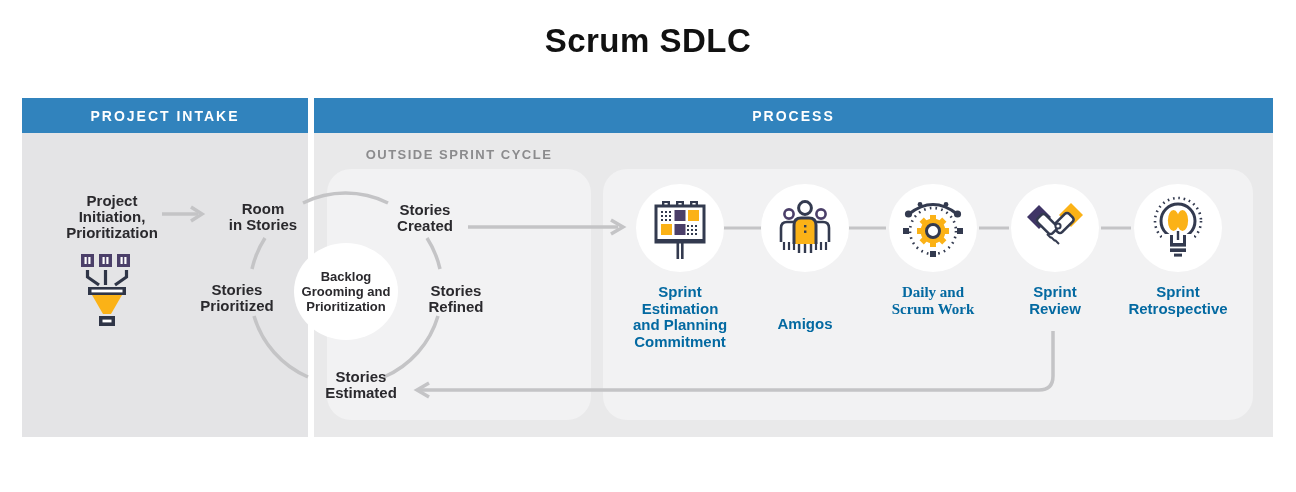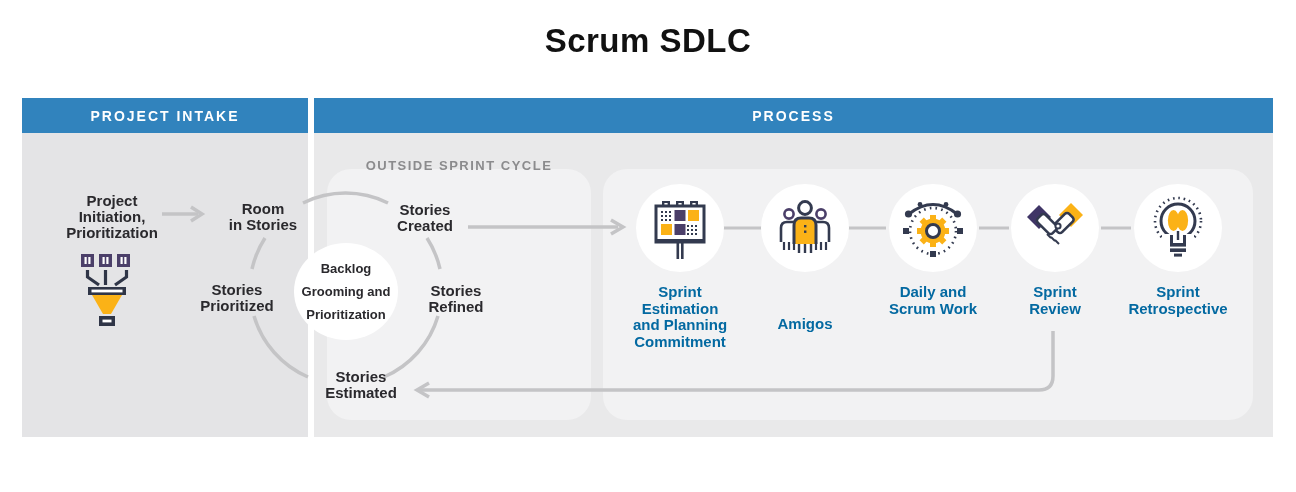--- a/index.html
+++ b/index.html
@@ -16,21 +16,21 @@
   .subpanel{position:absolute;top:169px;height:251px;background:#f2f2f3;border-radius:24px;}
   .subpanel-outside{left:327px;width:264px;}
   .subpanel-sprint{left:603px;width:650px;}
   .section-header{position:absolute;top:147px;text-align:center;font-weight:bold;
                   font-size:13px;letter-spacing:1.5px;color:#8b8b8d;}
   .overlay{position:absolute;left:0;top:0;width:1296px;height:492px;pointer-events:none;}
   .lbl{position:absolute;width:140px;text-align:center;font-weight:bold;font-size:15px;
        line-height:16px;color:#2a292d;white-space:pre-line;}
   .hub{position:absolute;left:294px;top:243px;width:104px;height:97px;background:#ffffff;
        border-radius:50%;display:flex;align-items:center;justify-content:center;}
-  .hub-text{font-weight:bold;font-size:13px;line-height:23px;color:#2a292d;
+  .hub-text{font-weight:bold;font-size:13px;line-height:15px;color:#2a292d;
             text-align:center;white-space:pre-line;}
   .funnel{position:absolute;left:80px;top:251px;width:54px;height:84px;}
   .step{position:absolute;top:184px;width:150px;display:flex;flex-direction:column;align-items:center;}
   .step-circle{width:88px;height:88px;}
   .step-label{margin-top:12px;text-align:center;font-weight:bold;font-size:15px;
               line-height:16.5px;color:#0369a1;white-space:pre-line;}
 </style>
 </head>
 <body>
 
@@ -43,21 +43,21 @@
   </div>
   <div class="bar" style="left:314px;width:959px;">
     <span class="bar-label">PROCESS</span>
   </div>
 
   <div class="panel panel-left"></div>
   <div class="panel panel-right"></div>
   <div class="subpanel subpanel-outside"></div>
   <div class="subpanel subpanel-sprint"></div>
 
-  <div class="section-header" style="left:327px;width:264px;margin-top:11px;">OUTSIDE SPRINT CYCLE</div>
+  <div class="section-header" style="left:327px;width:264px;">OUTSIDE SPRINT CYCLE</div>
 
   <svg class="overlay" viewBox="0 0 1296 492">
     <g stroke="#c4c4c6" stroke-width="3.5" fill="none">
 
       <path d="M162,214 H198"></path>
       <path d="M191,207 L202,214 L191,221"></path>
 
       <path d="M303,203 A96,96 0 0 1 388,203"></path>
       <path d="M265,238 A96,96 0 0 0 252,269"></path>
       <path d="M427,238 A96,96 0 0 1 440,269"></path>
@@ -193,21 +193,21 @@
         <line x1="38" y1="60" x2="38" y2="69"></line>
           <line x1="44" y1="60" x2="44" y2="69"></line>
           <line x1="50" y1="60" x2="50" y2="69"></line>
       </g>
       <rect x="43" y="41" width="2.4" height="2.4" fill="#333a4f"></rect>
       <rect x="43" y="46.5" width="2.4" height="2.4" fill="#333a4f"></rect>
     </svg>
     <div class="step-label">Amigos</div>
   </div>
 
-  <div class="step" style="left:858px;">
+  <div class="step" style="left:858px;font-family:Liberation Serif, serif;">
     <svg class="step-circle" viewBox="0 0 88 88">
       <circle cx="44" cy="44" r="44" fill="#ffffff"></circle>
       <circle cx="44" cy="47" r="23" fill="none" stroke="#333a4f" stroke-width="2.6" stroke-dasharray="1.6,4.2"></circle>
       <path d="M20,30 Q44,11 68,30" fill="none" stroke="#333a4f" stroke-width="3"></path>
       <circle cx="19.5" cy="30" r="3.6" fill="#333a4f"></circle>
       <circle cx="68.5" cy="30" r="3.6" fill="#333a4f"></circle>
       <circle cx="31" cy="20.5" r="2.4" fill="#333a4f"></circle>
       <circle cx="57" cy="20.5" r="2.4" fill="#333a4f"></circle>
       <rect x="14" y="44" width="6" height="6" fill="#333a4f"></rect>
       <rect x="68" y="44" width="6" height="6" fill="#333a4f"></rect>

